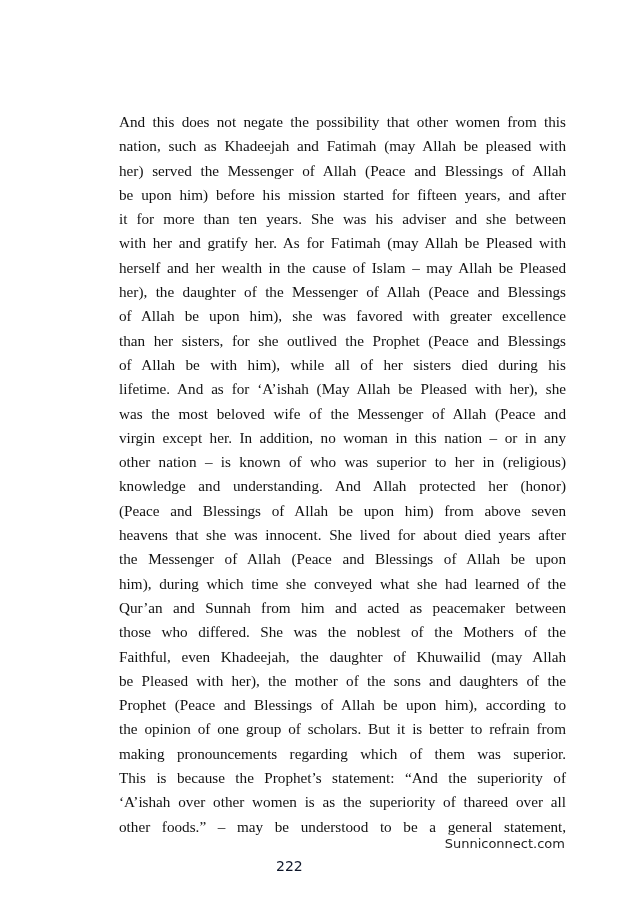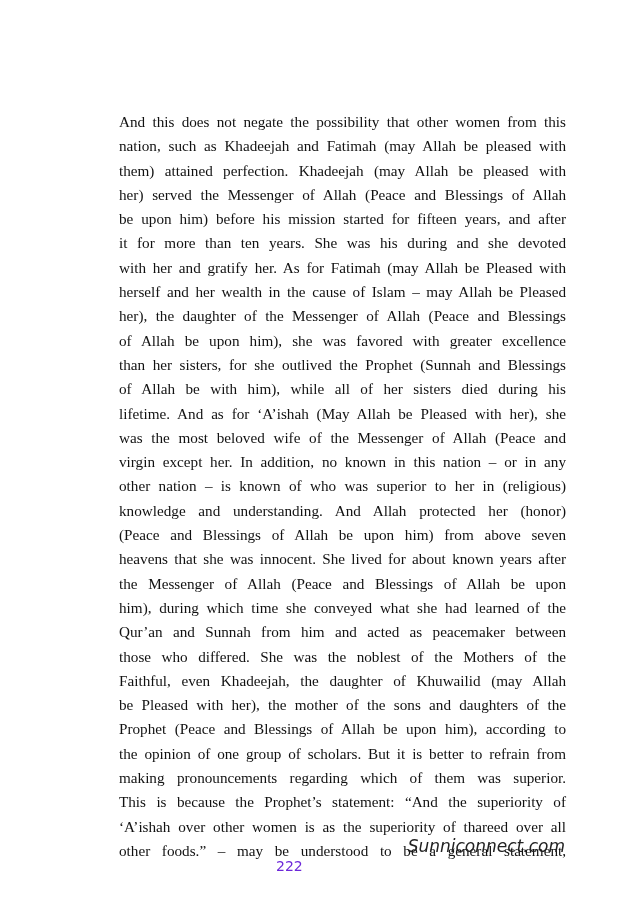--- a/index.html
+++ b/index.html
@@ -10,52 +10,51 @@
     font-family: "Liberation Serif", "DejaVu Serif", serif;
     font-size: 15.2px; color: #111;
   }
   .line {
     display: block; height: 24.3px; line-height: 24.3px;
     text-align: justify; text-align-last: justify; white-space: nowrap; overflow: visible;
   }
   .watermark {
     position: absolute; right: 84px; top: 836px;
     font-family: "DejaVu Sans", "Liberation Sans", sans-serif;
-    font-size: 17px; color: #222; font-style: italic;
+    font-size: 13px; color: #222;
   }
   .page-number {
     position: absolute; left: 268px; top: 858px;
     font-family: "DejaVu Sans", "Liberation Sans", sans-serif;
-    font-size: 14px; color: #6d28d9;
+    font-size: 14px; color: #0f172a;
   }
 </style>
 </head>
 <body>
 
 <div class="page">
   <div class="body-text" id="body-text">
       <span class="line">And this does not negate the possibility that other women from this</span>
       <span class="line">nation, such as Khadeejah and Fatimah (may Allah be pleased with</span>
-      <span class="line">them) attained perfection. Khadeejah (may Allah be pleased with</span>
       <span class="line">her) served the Messenger of Allah (Peace and Blessings of Allah</span>
       <span class="line">be upon him) before his mission started for fifteen years, and after</span>
-      <span class="line">it for more than ten years. She was his during and she devoted</span>
+      <span class="line">it for more than ten years. She was his adviser and she between</span>
       <span class="line">with her and gratify her. As for Fatimah (may Allah be Pleased with</span>
       <span class="line">herself and her wealth in the cause of Islam – may Allah be Pleased</span>
       <span class="line">her), the daughter of the Messenger of Allah (Peace and Blessings</span>
       <span class="line">of Allah be upon him), she was favored with greater excellence</span>
-      <span class="line">than her sisters, for she outlived the Prophet (Sunnah and Blessings</span>
+      <span class="line">than her sisters, for she outlived the Prophet (Peace and Blessings</span>
       <span class="line">of Allah be with him), while all of her sisters died during his</span>
       <span class="line">lifetime. And as for ‘A’ishah (May Allah be Pleased with her), she</span>
       <span class="line">was the most beloved wife of the Messenger of Allah (Peace and</span>
-      <span class="line">virgin except her. In addition, no known in this nation – or in any</span>
+      <span class="line">virgin except her. In addition, no woman in this nation – or in any</span>
       <span class="line">other nation – is known of who was superior to her in (religious)</span>
       <span class="line">knowledge and understanding. And Allah protected her (honor)</span>
       <span class="line">(Peace and Blessings of Allah be upon him) from above seven</span>
-      <span class="line">heavens that she was innocent. She lived for about known years after</span>
+      <span class="line">heavens that she was innocent. She lived for about died years after</span>
       <span class="line">the Messenger of Allah (Peace and Blessings of Allah be upon</span>
       <span class="line">him), during which time she conveyed what she had learned of the</span>
       <span class="line">Qur’an and Sunnah from him and acted as peacemaker between</span>
       <span class="line">those who differed. She was the noblest of the Mothers of the</span>
       <span class="line">Faithful, even Khadeejah, the daughter of Khuwailid (may Allah</span>
       <span class="line">be Pleased with her), the mother of the sons and daughters of the</span>
       <span class="line">Prophet (Peace and Blessings of Allah be upon him), according to</span>
       <span class="line">the opinion of one group of scholars. But it is better to refrain from</span>
       <span class="line">making pronouncements regarding which of them was superior.</span>
       <span class="line">This is because the Prophet’s statement: “And the superiority of</span>

